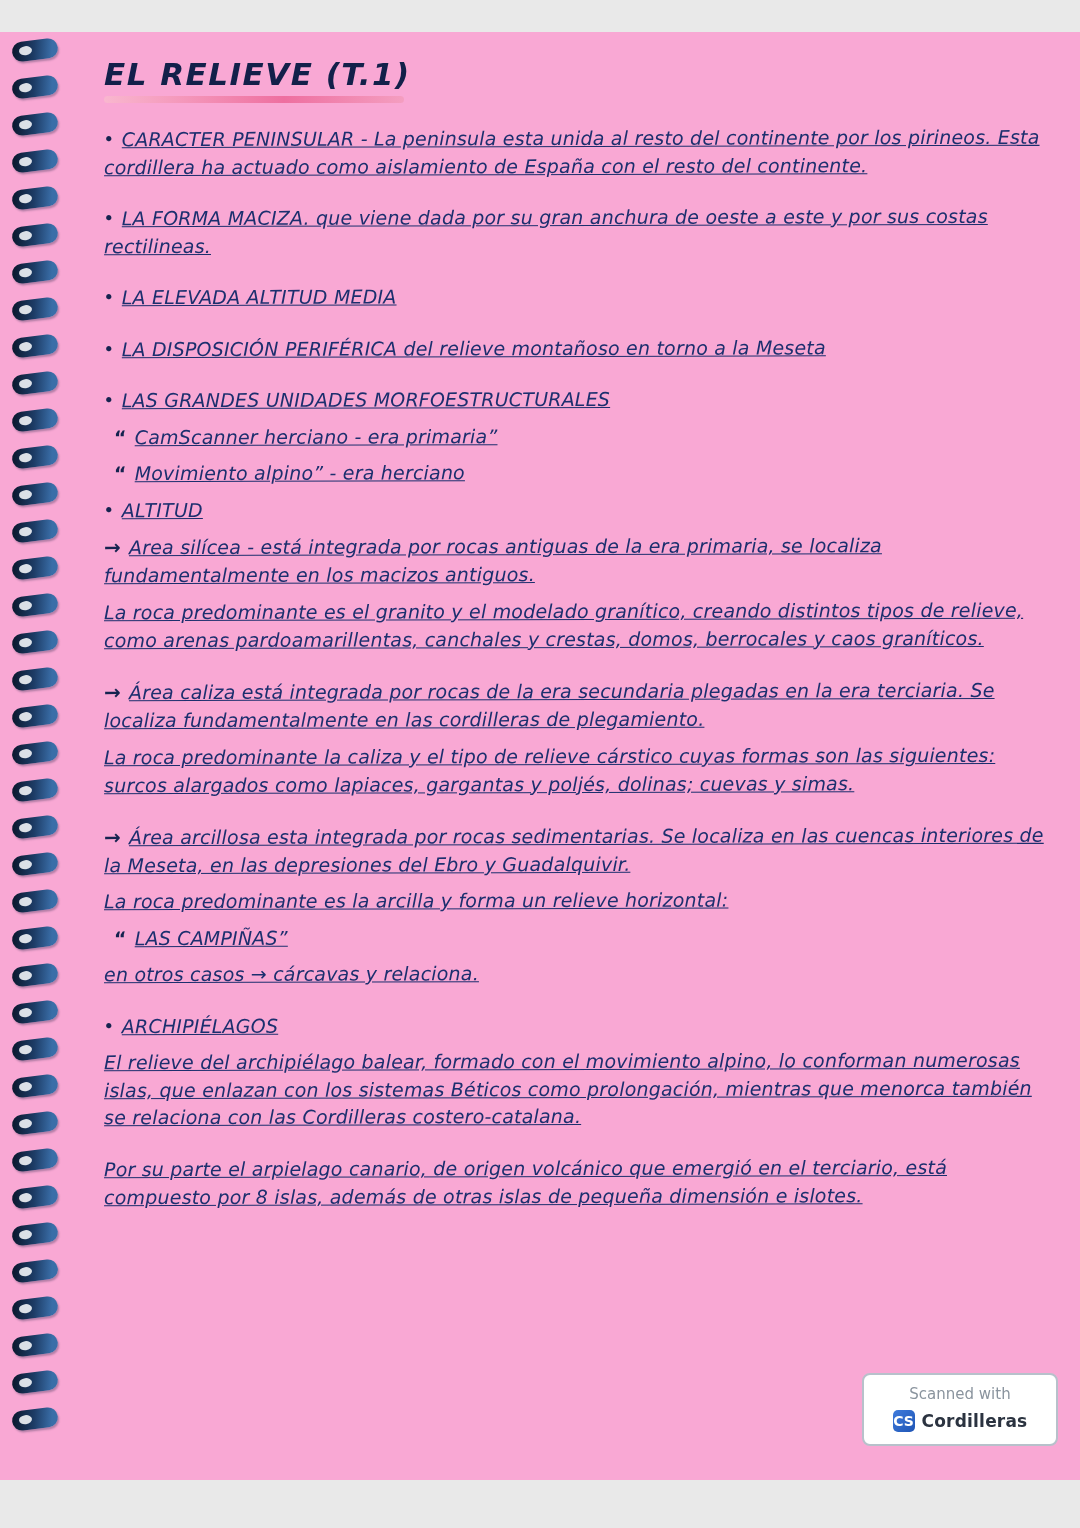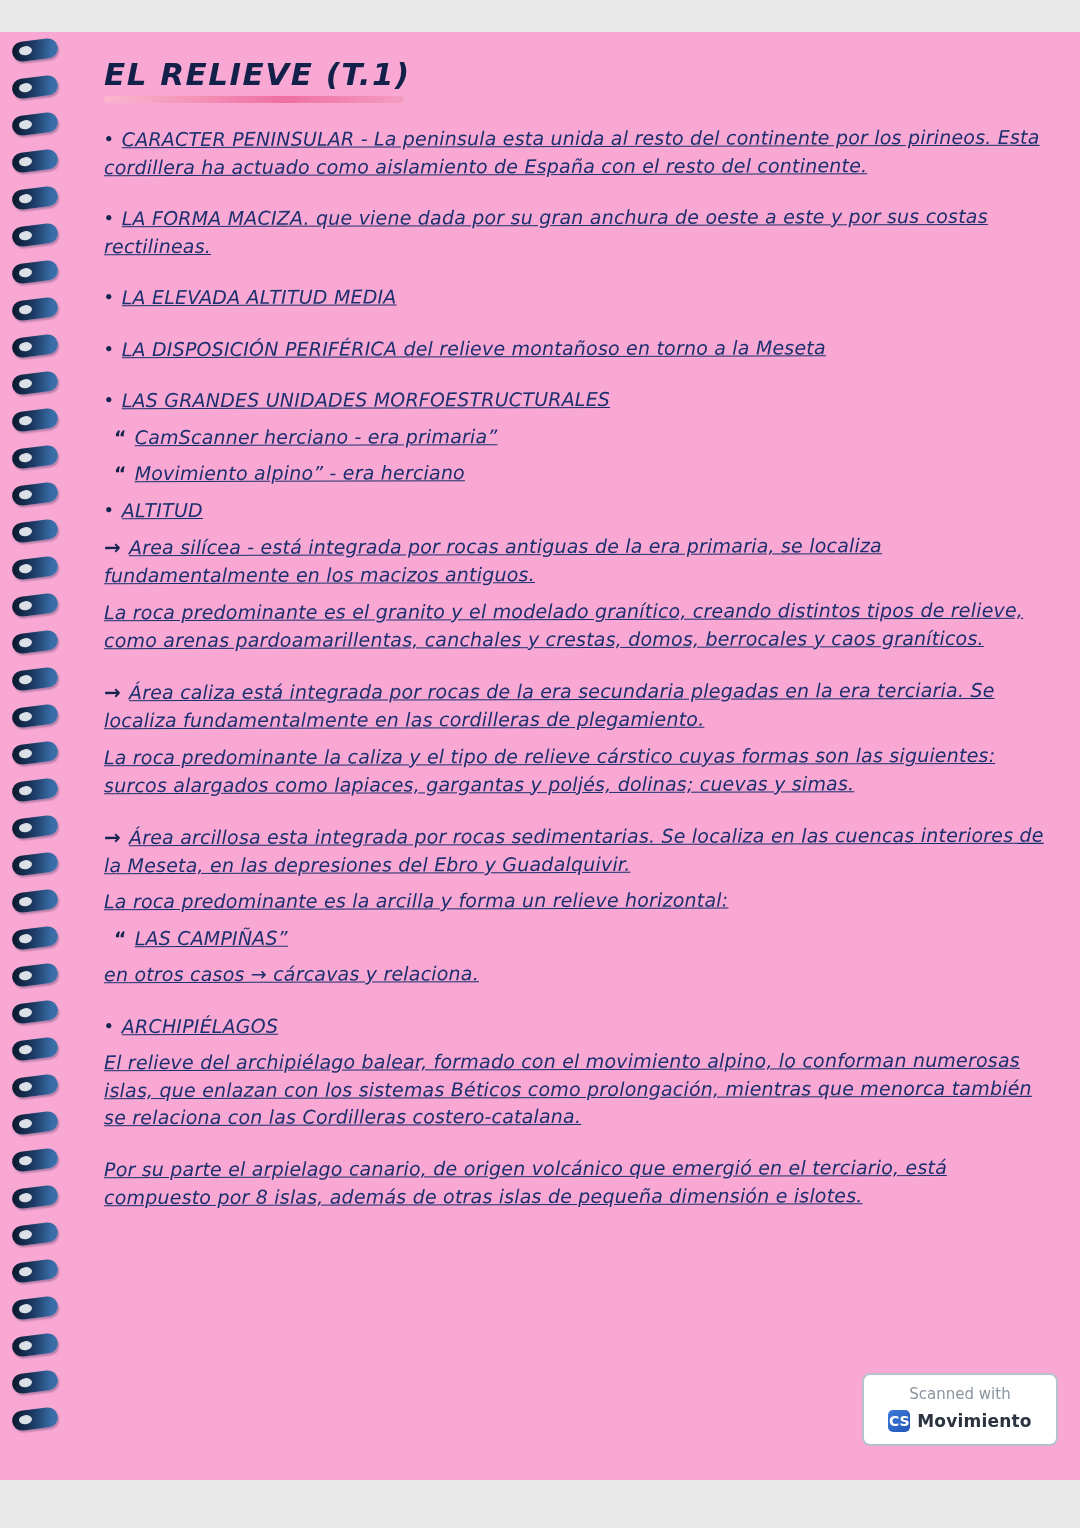--- a/index.html
+++ b/index.html
@@ -170,17 +170,17 @@
         <p class="note-block bullet gap"><span class="marker">•</span><span class="txt">ARCHIPIÉLAGOS</span></p>
         <p class="note-block plain"><span class="txt">El relieve del archipiélago balear, formado con el movimiento alpino, lo conforman numerosas islas, que enlazan con los sistemas Béticos como prolongación, mientras que menorca también se relaciona con las Cordilleras costero-catalana.</span></p>
         <p class="note-block plain gap"><span class="txt">Por su parte el arpielago canario, de origen volcánico que emergió en el terciario, está compuesto por 8 islas, además de otras islas de pequeña dimensión e islotes.</span></p>
       </div>
   </div>
 
   <div class="badge">
     <div class="scanned-with">Scanned with</div>
     <div class="brand-row">
       <span class="cs-logo">CS</span>
-      <span class="brand-name">Movimiento</span>
+      <span class="brand-name">Cordilleras</span>
     </div>
   </div>
 
 </div>
 
 </body></html>

